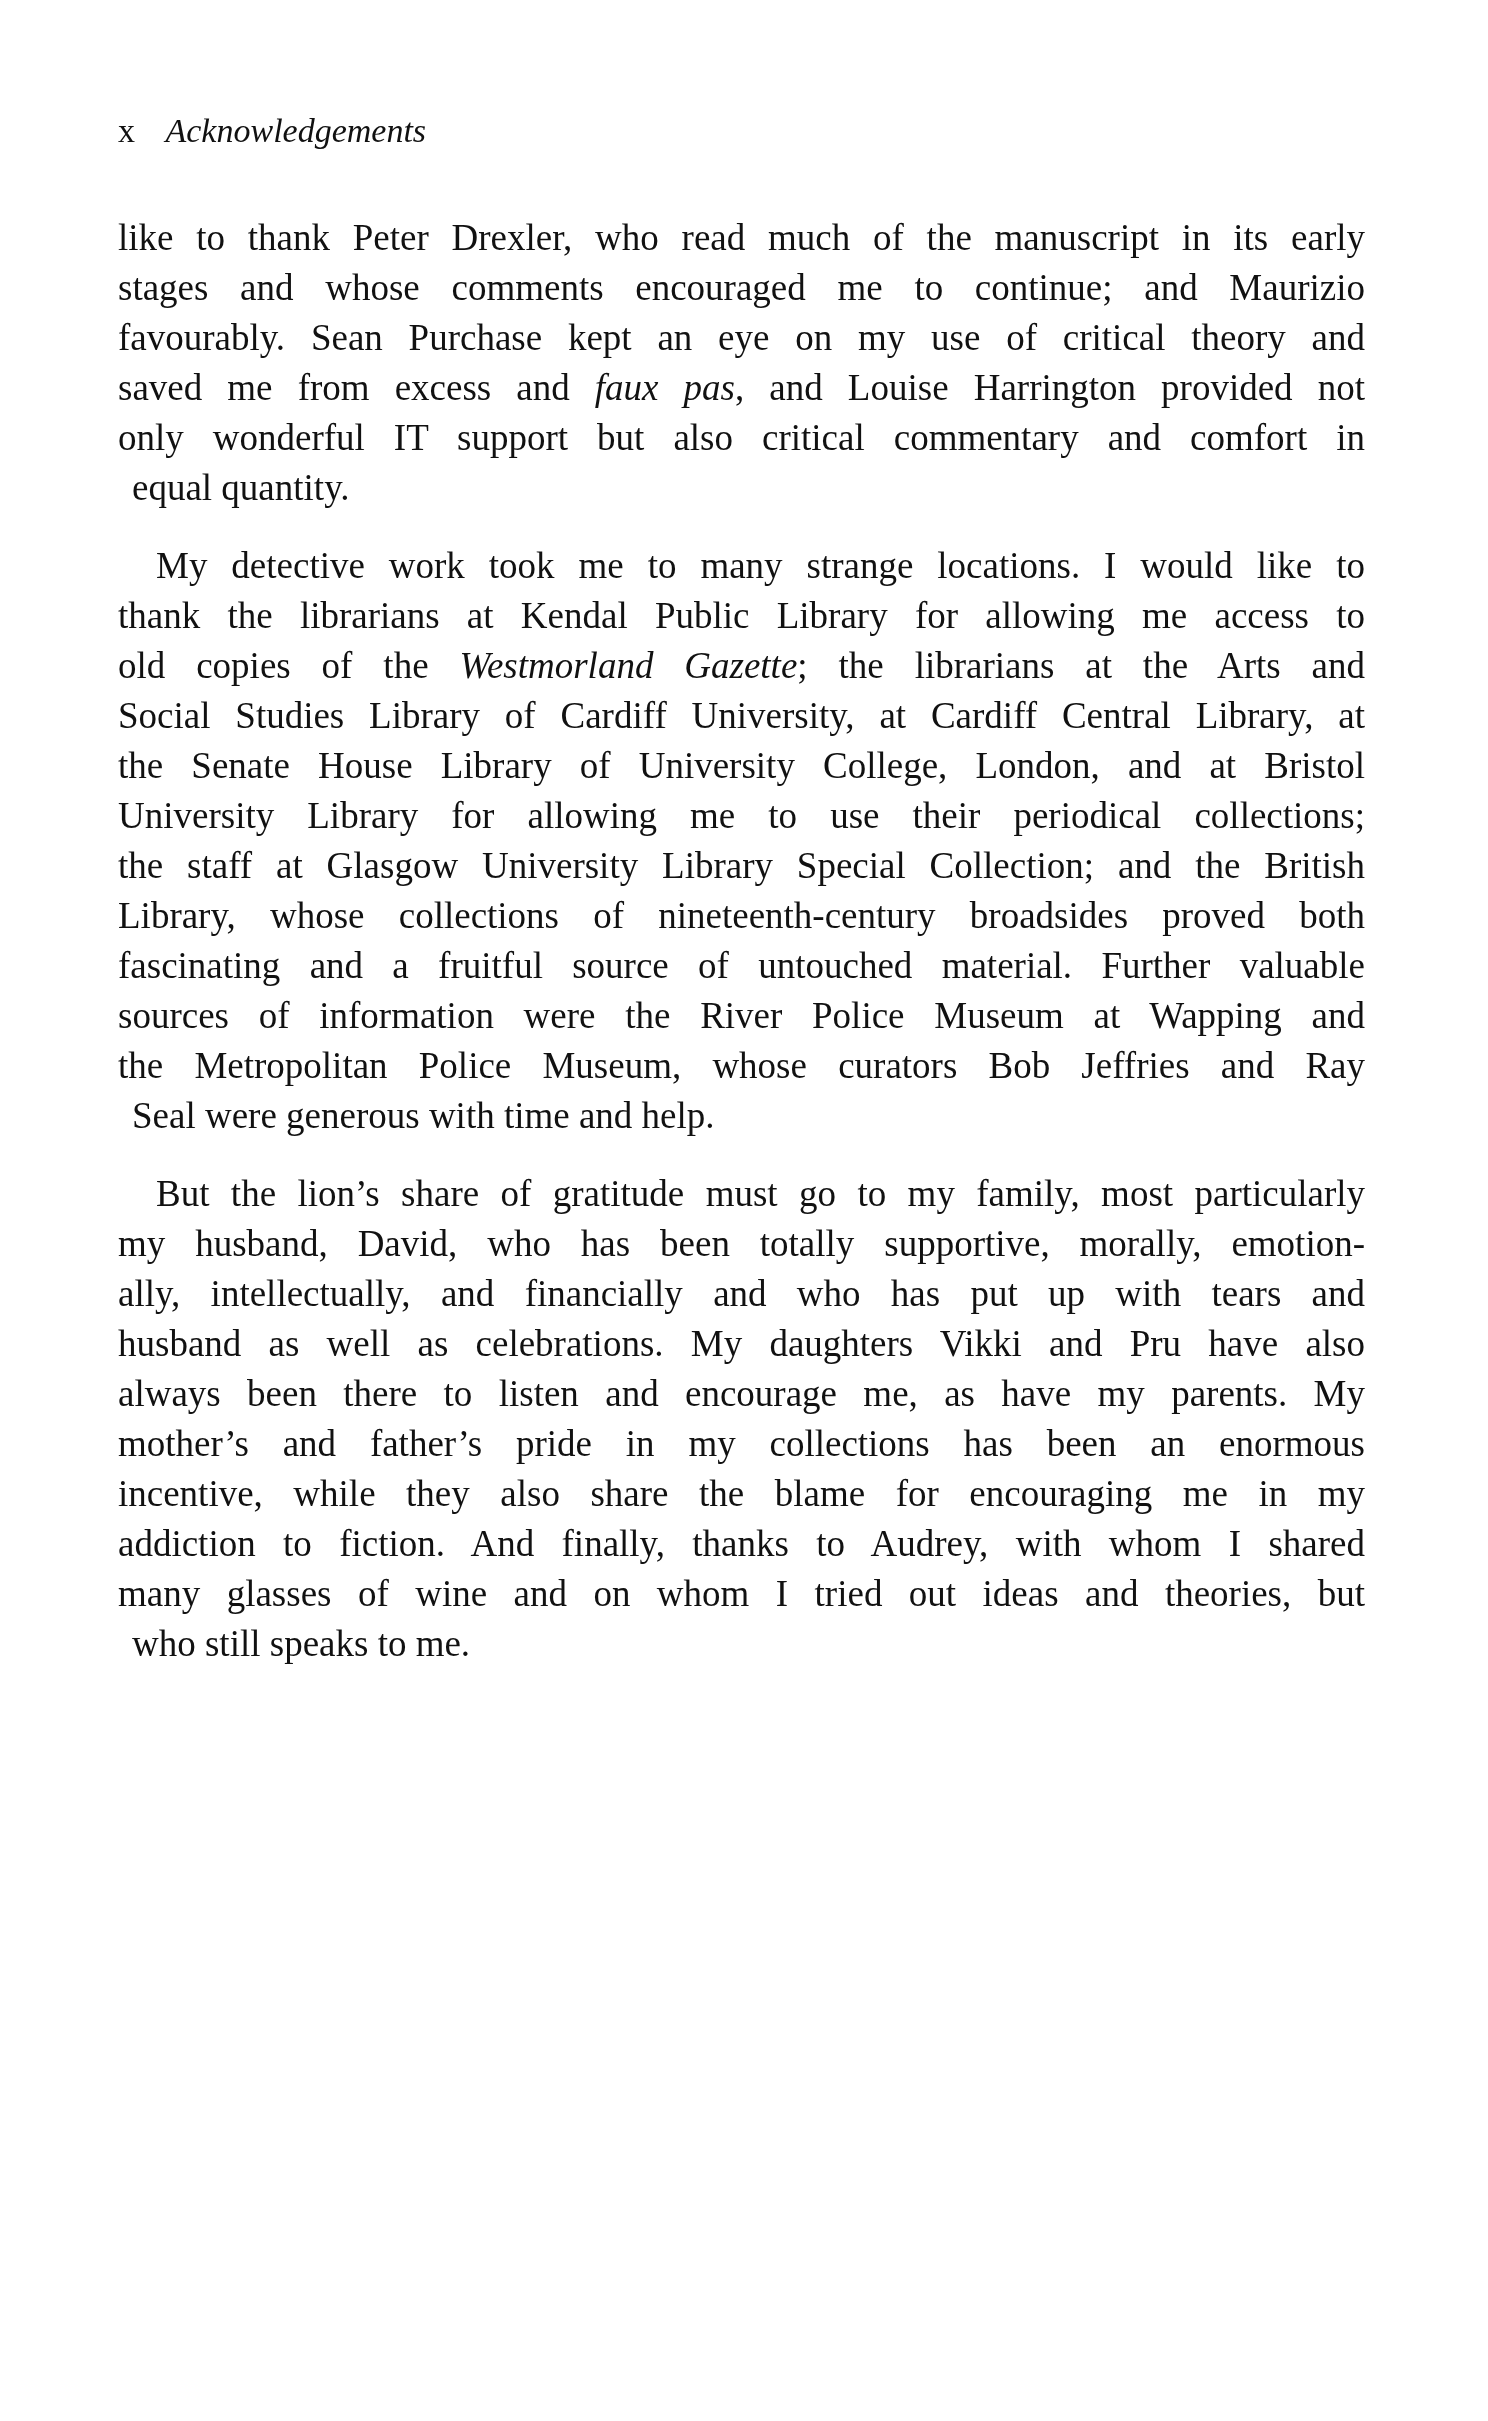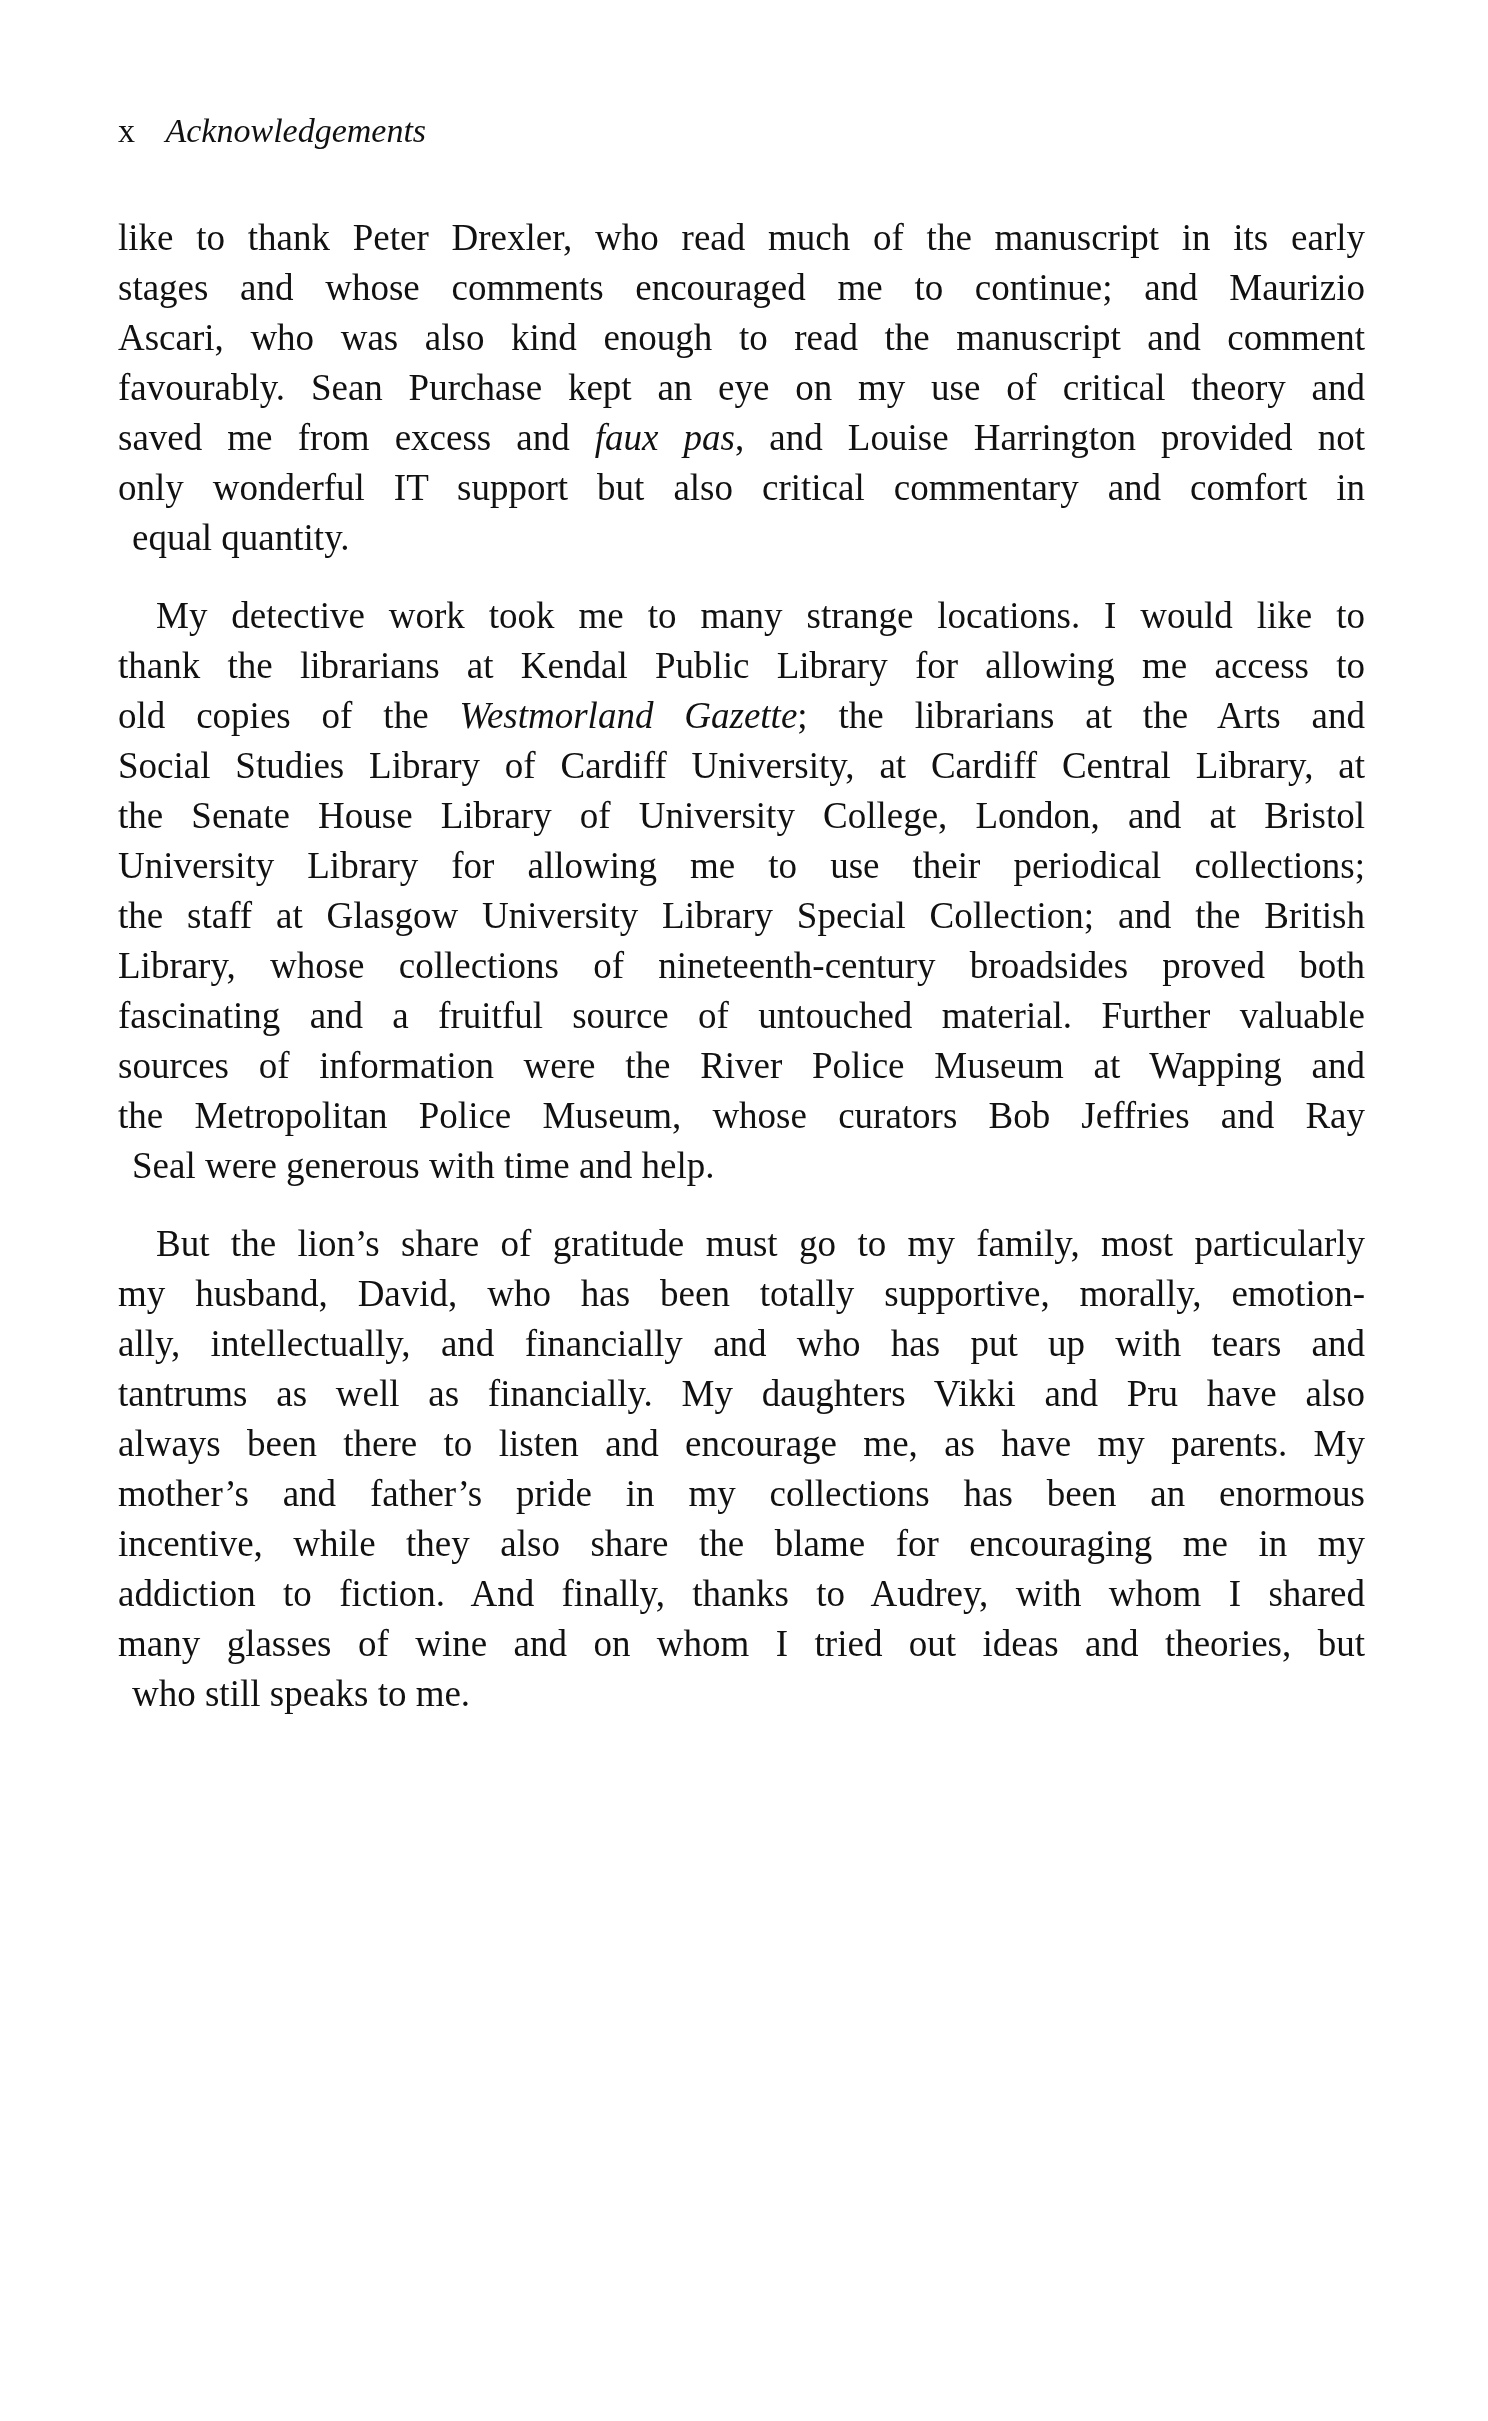--- a/index.html
+++ b/index.html
@@ -31,21 +31,20 @@
 
 <div class="page">
   <div class="running-head">
     <span class="folio">x</span>
     <span class="title">Acknowledgements</span>
   </div>
   <div class="body-text" id="body-text">
       <div>
         <span class="line"><span>like to thank Peter Drexler, who read much of the manuscript in its early</span></span>
         <span class="line"><span>stages and whose comments encouraged me to continue; and Maurizio</span></span>
-        <span class="line"><span>Ascari, who was also kind enough to read the manuscript and comment</span></span>
         <span class="line"><span>favourably. Sean Purchase kept an eye on my use of critical theory and</span></span>
         <span class="line"><span>saved me from excess and </span><i>faux pas</i><span>, and Louise Harrington provided not</span></span>
         <span class="line"><span>only wonderful IT support but also critical commentary and comfort in</span></span>
         <span class="line last"><span>equal quantity.</span></span>
       </div>
       <div>
         <span class="line indent"><span>My detective work took me to many strange locations. I would like to</span></span>
         <span class="line"><span>thank the librarians at Kendal Public Library for allowing me access to</span></span>
         <span class="line"><span>old copies of the </span><i>Westmorland Gazette</i><span>; the librarians at the Arts and</span></span>
         <span class="line"><span>Social Studies Library of Cardiff University, at Cardiff Central Library, at</span></span>
@@ -55,21 +54,21 @@
         <span class="line"><span>Library, whose collections of nineteenth-century broadsides proved both</span></span>
         <span class="line"><span>fascinating and a fruitful source of untouched material. Further valuable</span></span>
         <span class="line"><span>sources of information were the River Police Museum at Wapping and</span></span>
         <span class="line"><span>the Metropolitan Police Museum, whose curators Bob Jeffries and Ray</span></span>
         <span class="line last"><span>Seal were generous with time and help.</span></span>
       </div>
       <div>
         <span class="line indent"><span>But the lion’s share of gratitude must go to my family, most particularly</span></span>
         <span class="line"><span>my husband, David, who has been totally supportive, morally, emotion-</span></span>
         <span class="line"><span>ally, intellectually, and financially and who has put up with tears and</span></span>
-        <span class="line"><span>tantrums as well as financially. My daughters Vikki and Pru have also</span></span>
+        <span class="line"><span>husband as well as celebrations. My daughters Vikki and Pru have also</span></span>
         <span class="line"><span>always been there to listen and encourage me, as have my parents. My</span></span>
         <span class="line"><span>mother’s and father’s pride in my collections has been an enormous</span></span>
         <span class="line"><span>incentive, while they also share the blame for encouraging me in my</span></span>
         <span class="line"><span>addiction to fiction. And finally, thanks to Audrey, with whom I shared</span></span>
         <span class="line"><span>many glasses of wine and on whom I tried out ideas and theories, but</span></span>
         <span class="line last"><span>who still speaks to me.</span></span>
       </div>
     </div>
 </div>
 

